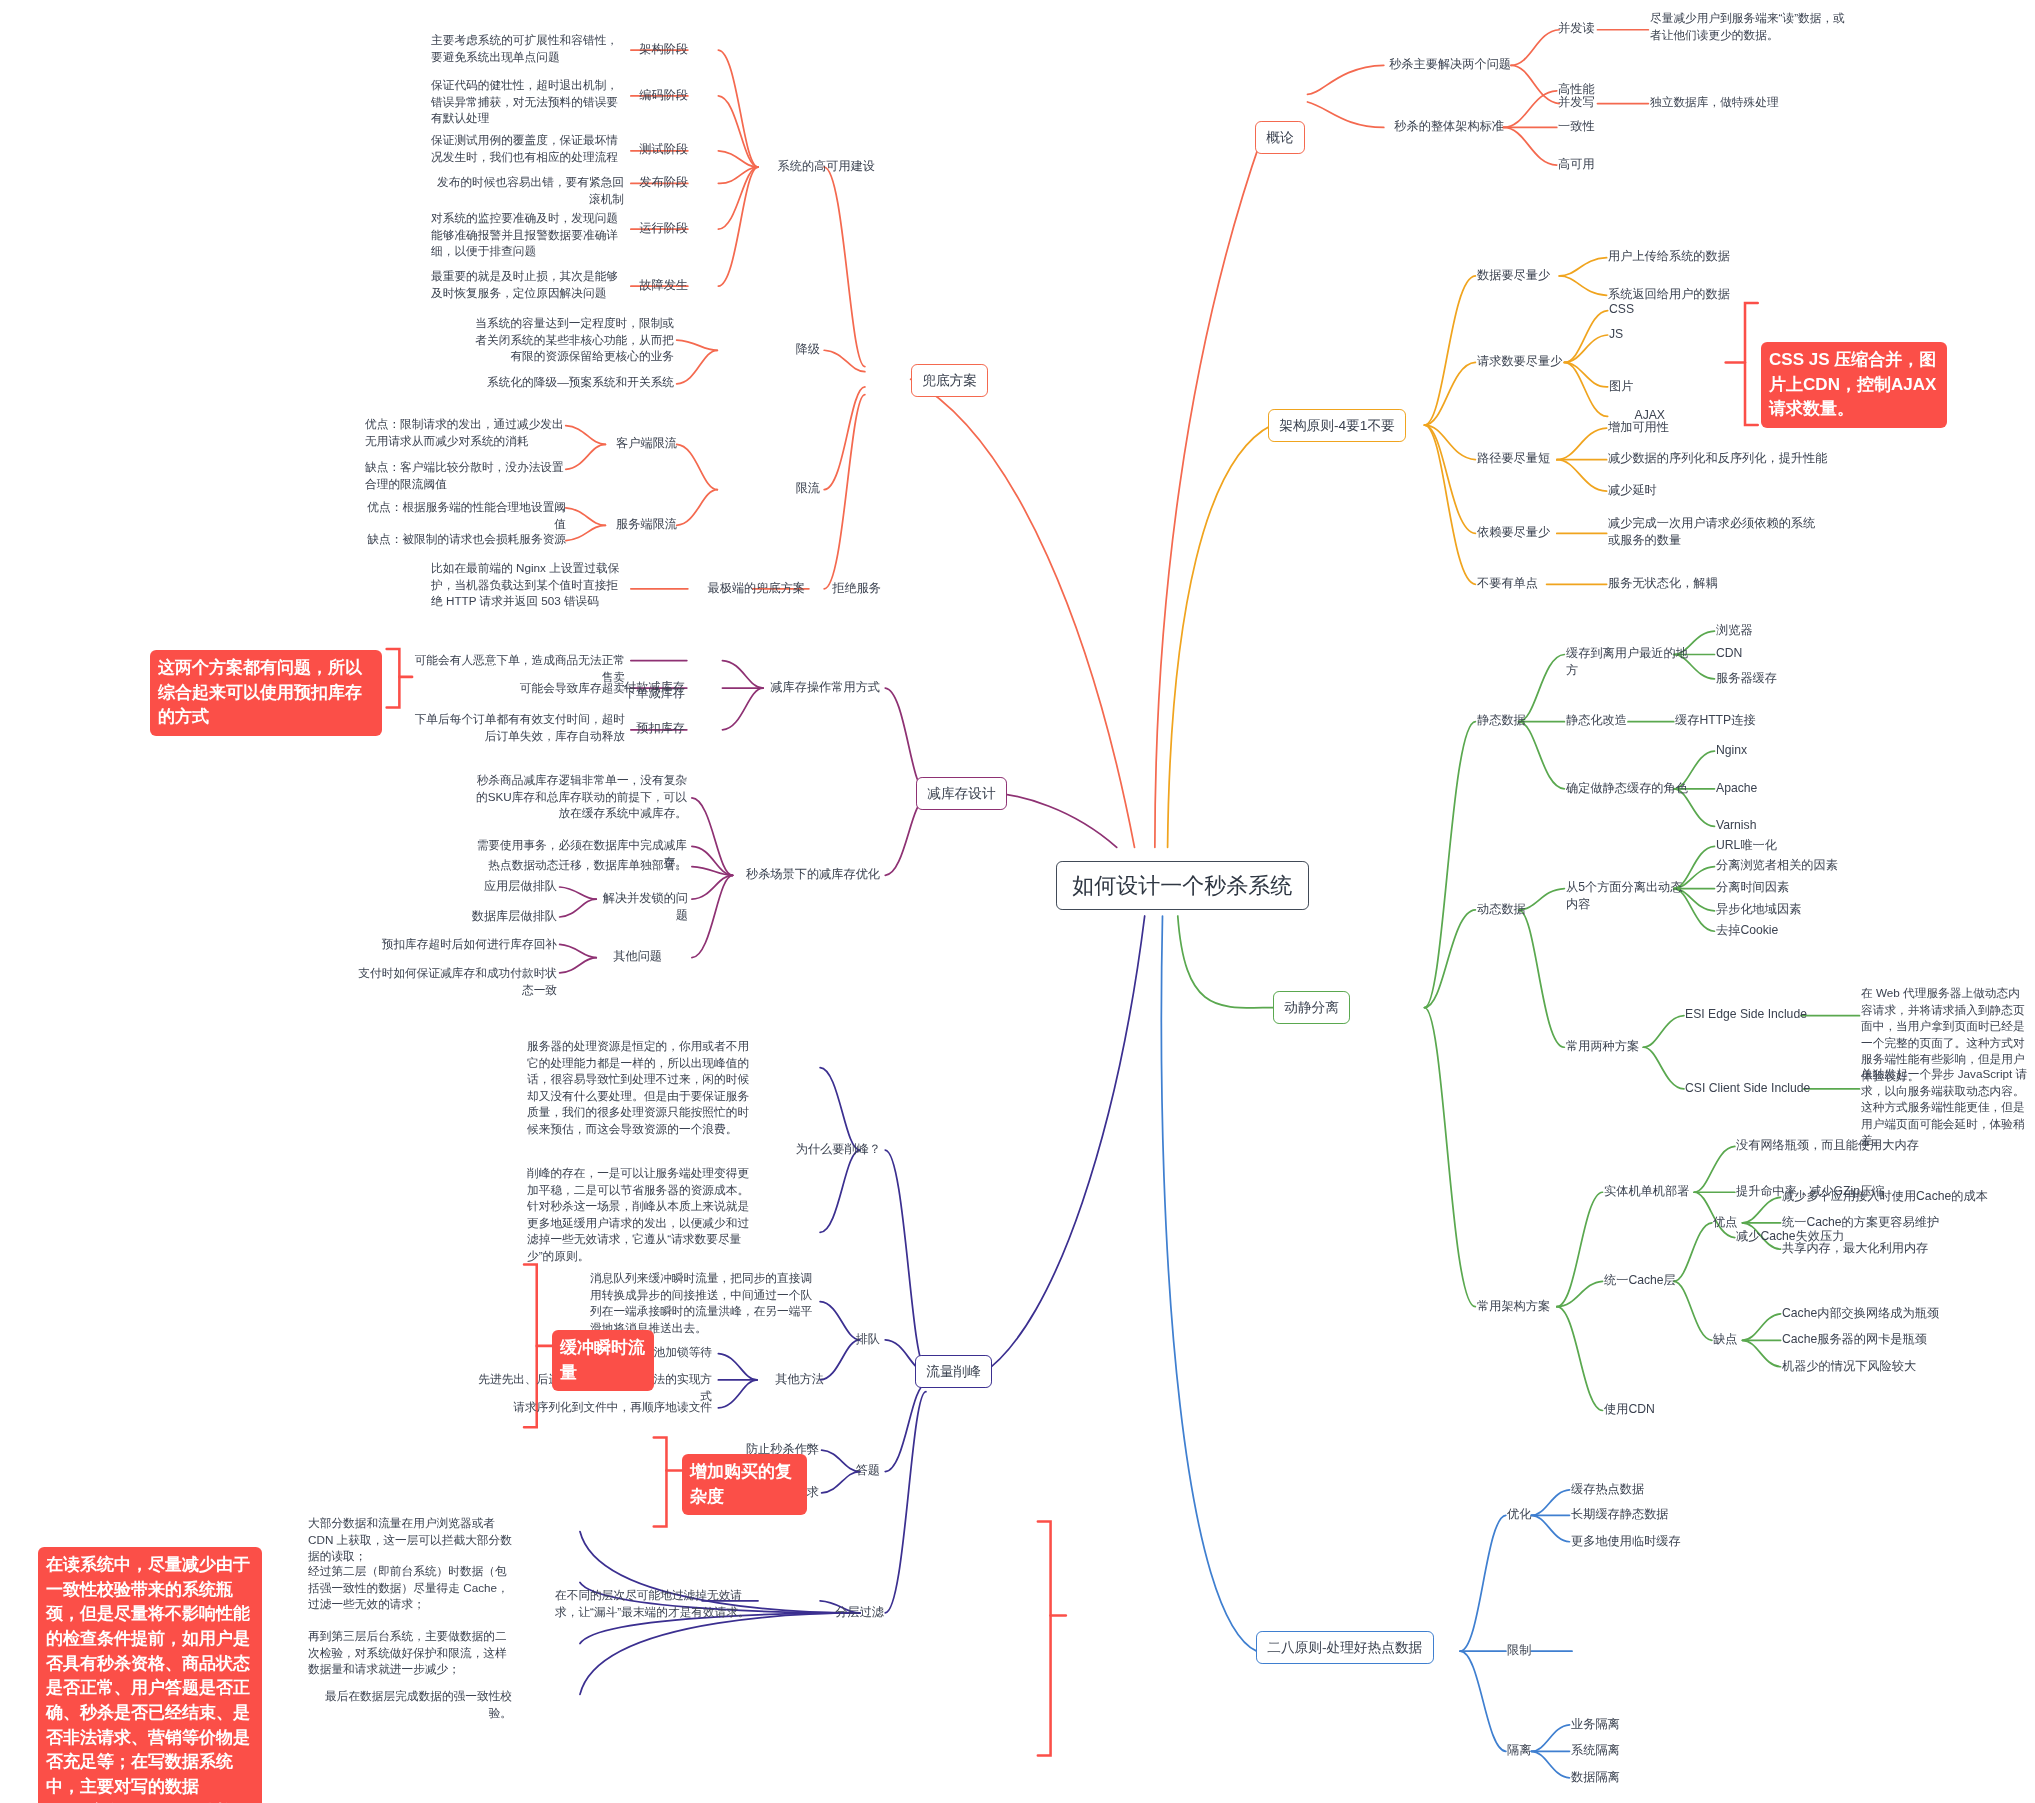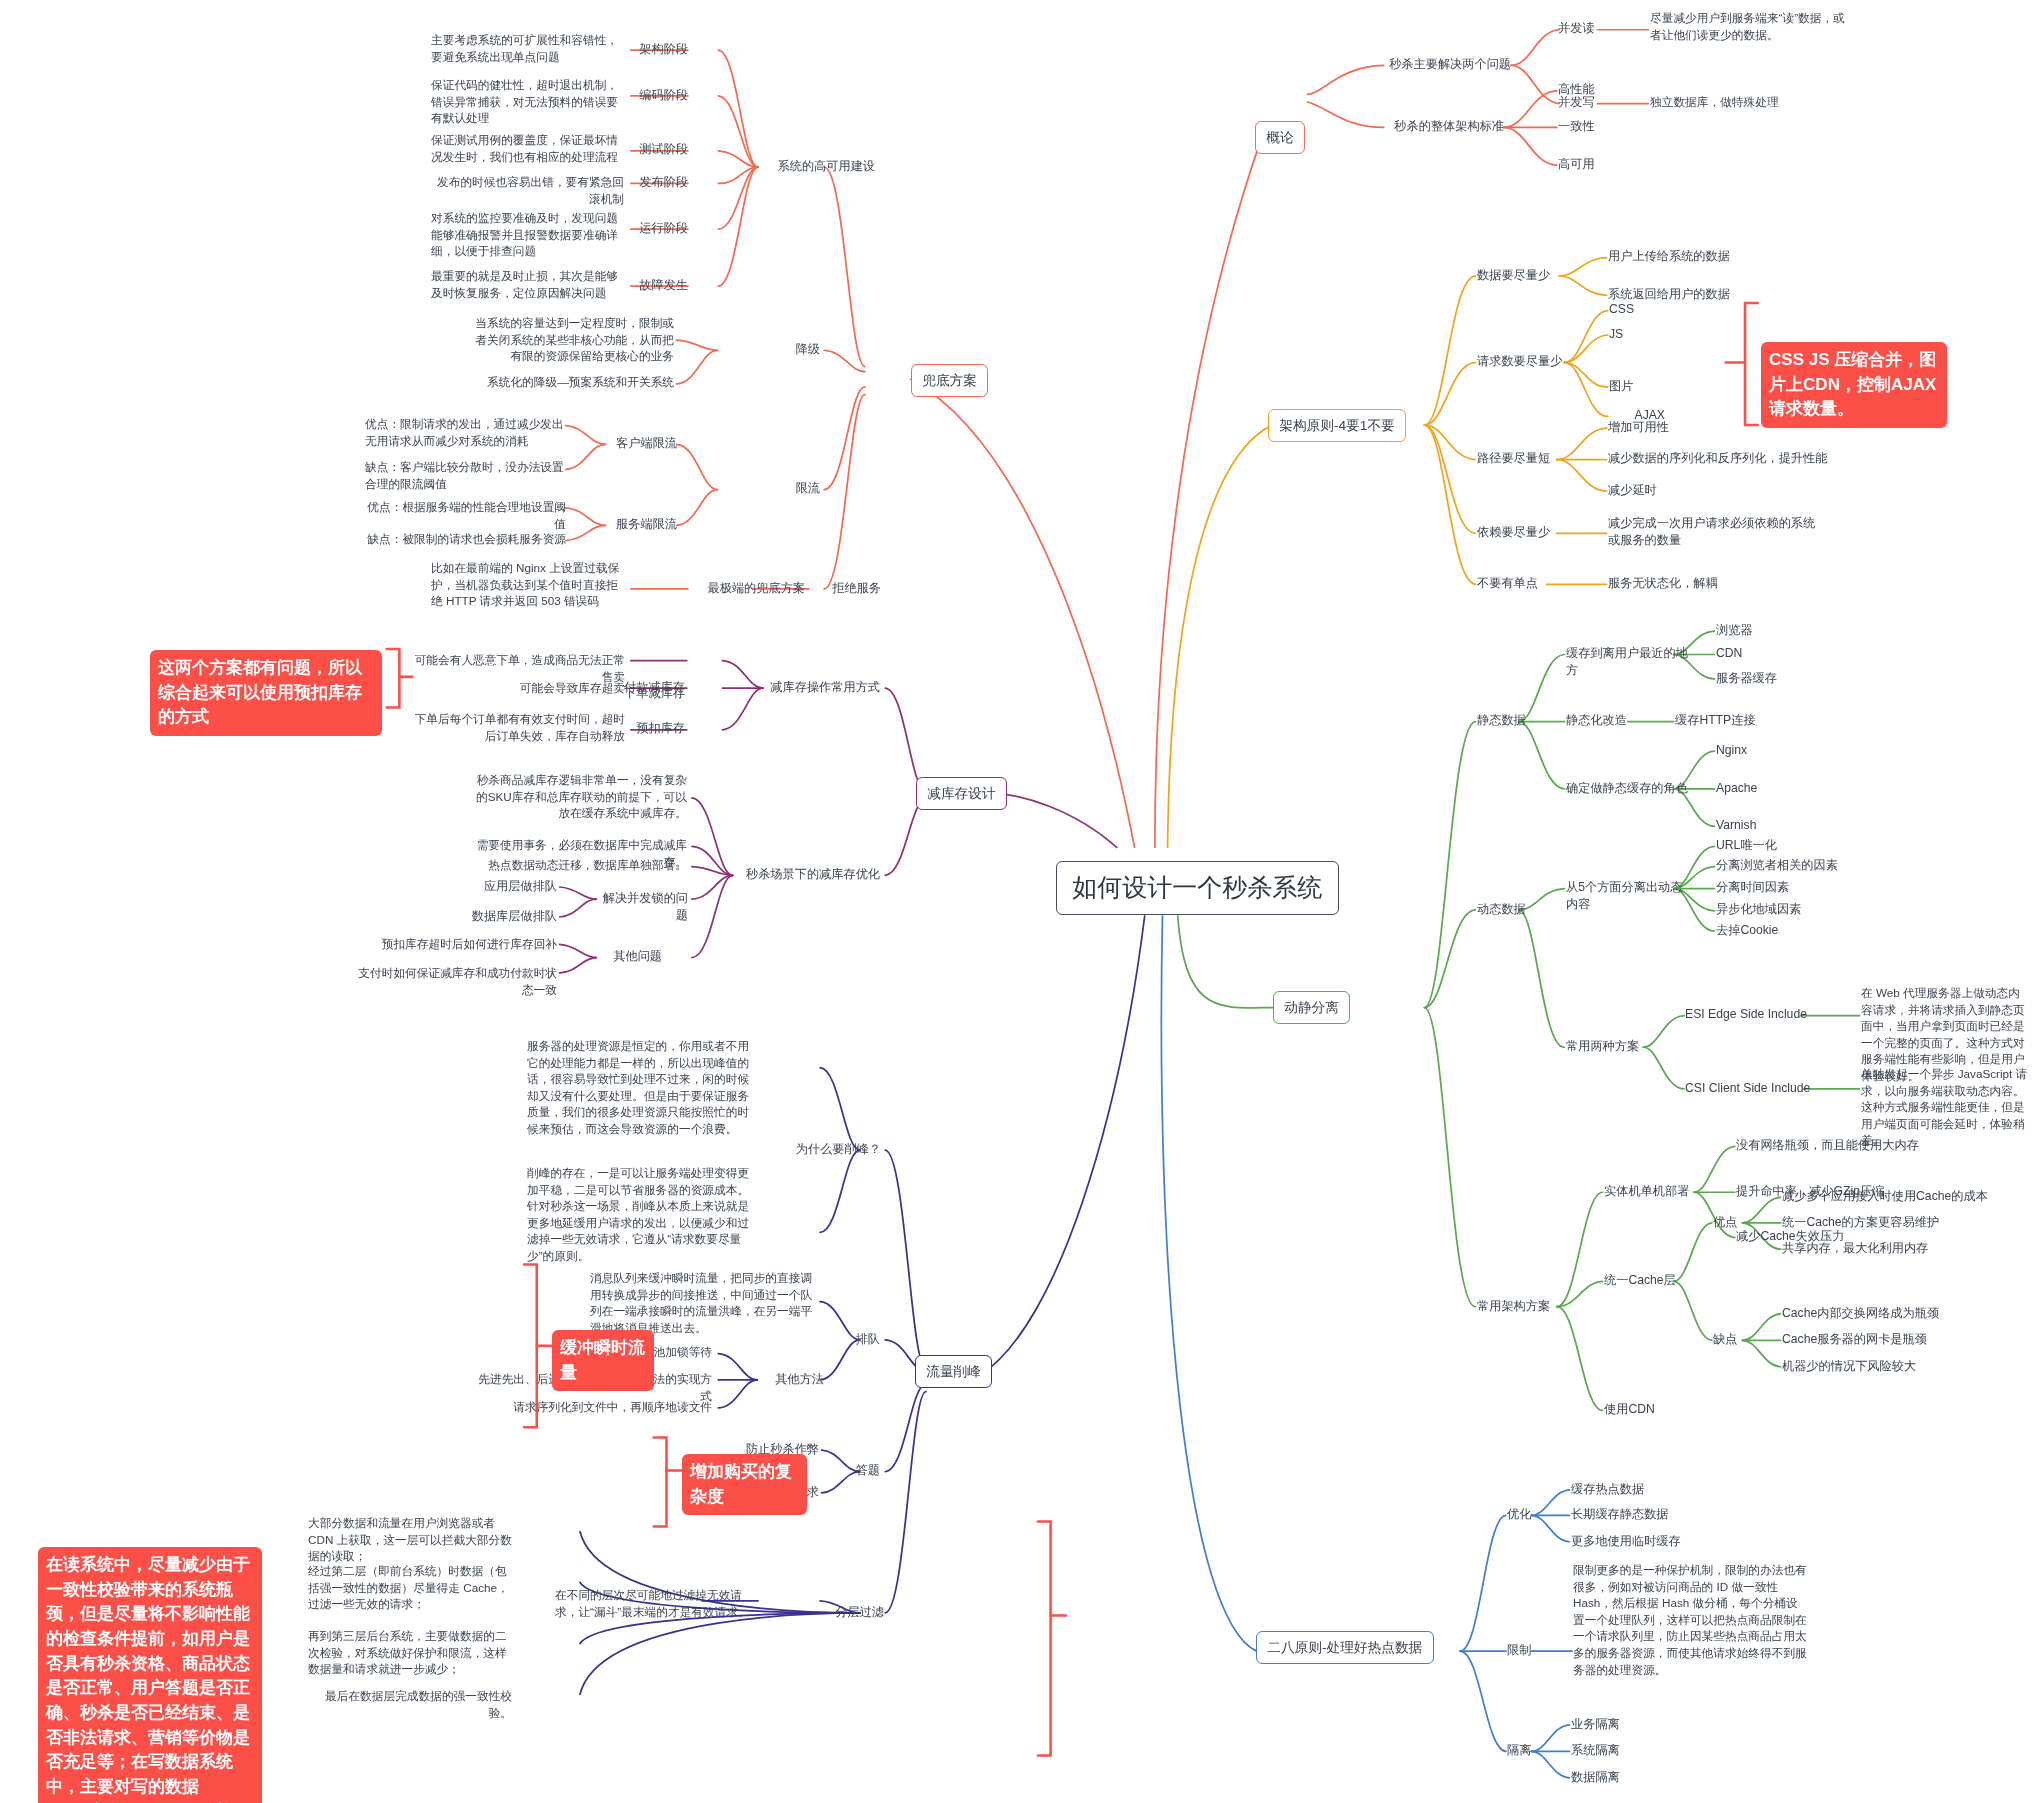--- a/index.html
+++ b/index.html
@@ -9,21 +9,21 @@
     width: 2035px; height: 1804px;
     position: relative; overflow: hidden;
     color: #3b4250;
   }
   #canvas { position:absolute; inset:0; }
   svg#links { position:absolute; left:0; top:0; width:2035px; height:1804px; pointer-events:none; }
   .node { position:absolute; white-space:pre-wrap; line-height:1.42; }
   
   .root {
     border:1.5px solid #414a57; border-radius:6.1px; background:#fff;
-    font-size:25px; padding:8.1px 15.3px; color:#2f3743; font-weight:500;
+    font-size:22px; padding:8.1px 15.3px; color:#2f3743; font-weight:500;
   }
   
   .topic {
     border:1.5px solid; border-radius:6.1px; background:#fff;
     font-size:13.7px; padding:5.6px 10.2px; font-weight:500;
   }
   .t-red    { border-color:#f4694f; }
   .t-orange { border-color:#f0a41e; }
   .t-green  { border-color:#5aa84f; }
   .t-blue   { border-color:#3f7fd0; }
@@ -342,21 +342,20 @@
 <div class="node lbl l" style="left:1782px; top:1331px; width:219px;">Cache服务器的网卡是瓶颈</div>
 <div class="node lbl l" style="left:1782px; top:1358px; width:219px;">机器少的情况下风险较大</div>
 <div class="node lbl l" style="left:1604px; top:1401px; width:92px;">使用CDN</div>
 
 <div class="node topic t-blue" style="left:1256px; top:1631px;">二八原则-处理好热点数据</div>
 <div class="node lbl l" style="left:1507px; top:1506px; width:46px;">优化</div>
 <div class="node lbl l" style="left:1571px; top:1481px; width:168px;">缓存热点数据</div>
 <div class="node lbl l" style="left:1571px; top:1506px; width:168px;">长期缓存静态数据</div>
 <div class="node lbl l" style="left:1571px; top:1533px; width:168px;">更多地使用临时缓存</div>
 <div class="node lbl l" style="left:1507px; top:1642px; width:46px;">限制</div>
-<div class="node leaf l" style="left:1573px; top:1562px; width:234px;">限制更多的是一种保护机制，限制的办法也有很多，例如对被访问商品的 ID 做一致性 Hash，然后根据 Hash 做分桶，每个分桶设置一个处理队列，这样可以把热点商品限制在一个请求队列里，防止因某些热点商品占用太多的服务器资源，而使其他请求始终得不到服务器的处理资源。</div>
 <div class="node lbl l" style="left:1507px; top:1742px; width:46px;">隔离</div>
 <div class="node lbl l" style="left:1571px; top:1716px; width:132px;">业务隔离</div>
 <div class="node lbl l" style="left:1571px; top:1742px; width:132px;">系统隔离</div>
 <div class="node lbl l" style="left:1571px; top:1769px; width:132px;">数据隔离</div>
 
 <div class="node topic t-red" style="left:911px; top:364px;">兜底方案</div>
 <div class="node lbl r" style="left:758px; top:158px; width:117px;">系统的高可用建设</div>
 <div class="node lbl r" style="left:627px; top:41px; width:61px;">架构阶段</div>
 <div class="node lbl r" style="left:627px; top:87px; width:61px;">编码阶段</div>
 <div class="node lbl r" style="left:627px; top:141px; width:61px;">测试阶段</div>

